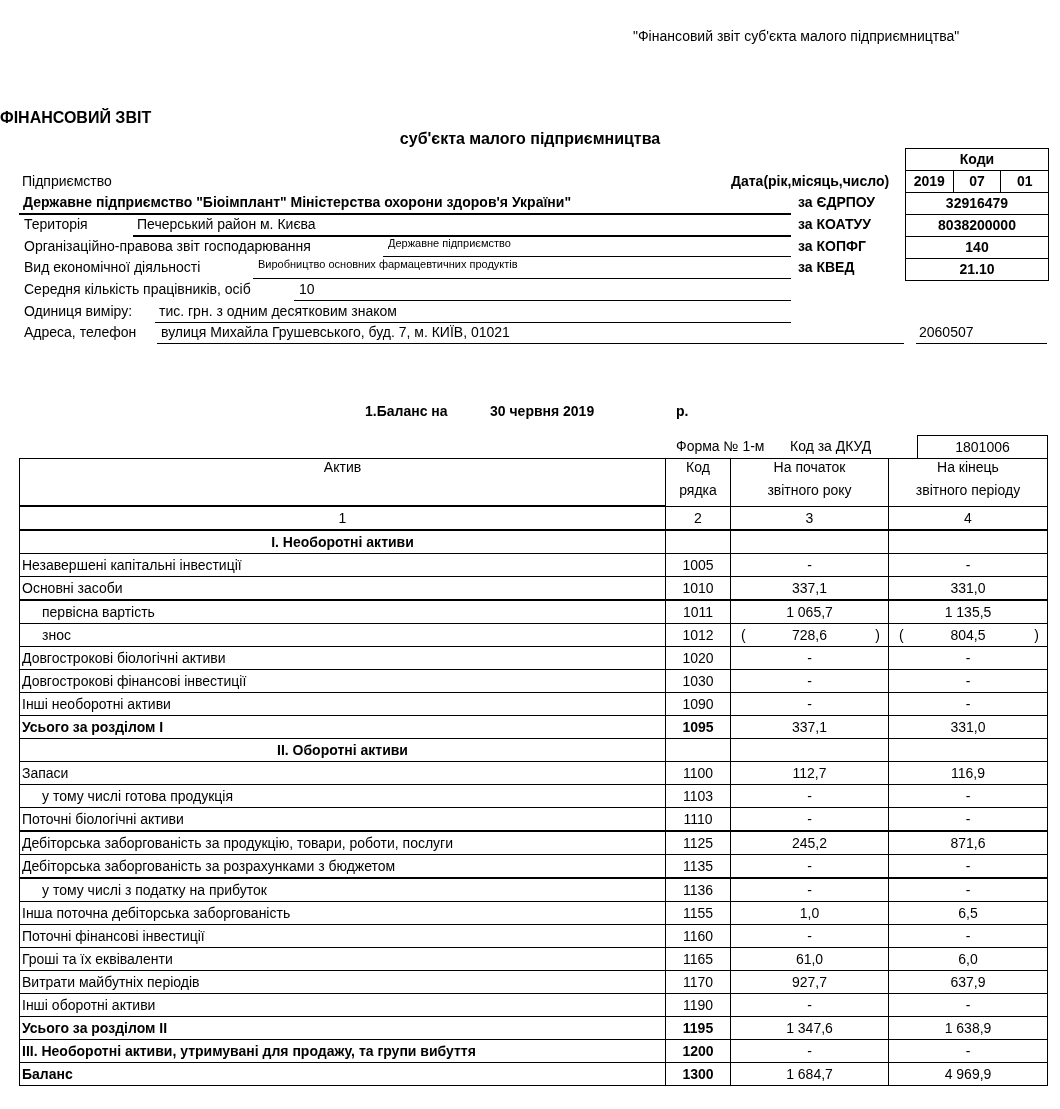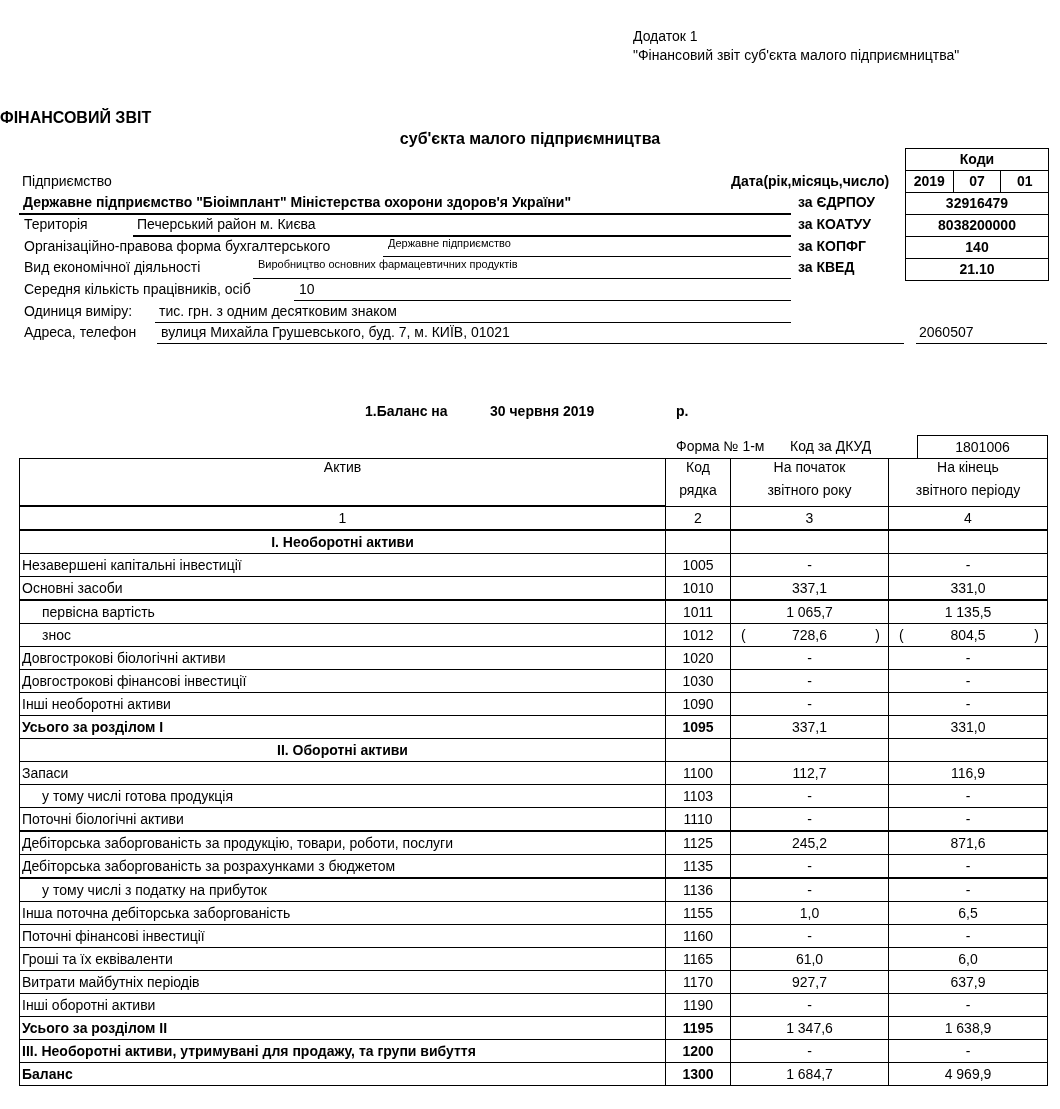--- a/index.html
+++ b/index.html
@@ -47,36 +47,35 @@
   .paren-r { position: absolute; right: 8px; }
   .indent { padding-left: 22px !important; }
   tr.boldrow td { font-weight: bold; }
   tr.boldrow td.num { font-weight: normal; }
   tr.section td.name { text-align: center; font-weight: bold; }
 </style>
 </head>
 <body>
 
 <div class="abs appendix">
-  <div>Додаток 1</div>
   <div>"Фінансовий звіт суб'єкта малого підприємництва"</div>
 </div>
 
 <div class="abs title1">ФІНАНСОВИЙ ЗВІТ</div>
 <div class="abs title2">суб'єкта малого підприємництва</div>
 
 <div class="abs lbl" style="left:22px; top:173px;">Підприємство</div>
 <div class="abs lbl bold" style="left:23px; top:194px;">Державне підприємство "Біоімплант" Міністерства охорони здоров'я України"</div>
 <div class="uline thick" style="left:19px; top:213px; width:772px;"></div>
 
 <div class="abs lbl" style="left:24px; top:216px;">Територія</div>
 <div class="abs lbl" style="left:137px; top:216px;">Печерський район м. Києва</div>
 <div class="uline thick" style="left:133px; top:235px; width:658px;"></div>
 
-<div class="abs lbl" style="left:24px; top:238px;">Організаційно-правова форма бухгалтерського</div>
+<div class="abs lbl" style="left:24px; top:238px;">Організаційно-правова звіт господарювання</div>
 <div class="abs small" style="left:388px; top:237px;">Державне підприємство</div>
 <div class="uline" style="left:383px; top:256px; width:408px;"></div>
 
 <div class="abs lbl" style="left:24px; top:259px;">Вид економічної діяльності</div>
 <div class="abs small" style="left:258px; top:258px;">Виробництво основних фармацевтичних продуктів</div>
 <div class="uline" style="left:253px; top:278px; width:538px;"></div>
 
 <div class="abs lbl" style="left:24px; top:281px;">Середня кількість працівників, осіб</div>
 <div class="abs lbl" style="left:299px; top:281px;">10</div>
 <div class="uline" style="left:294px; top:300px; width:497px;"></div>

